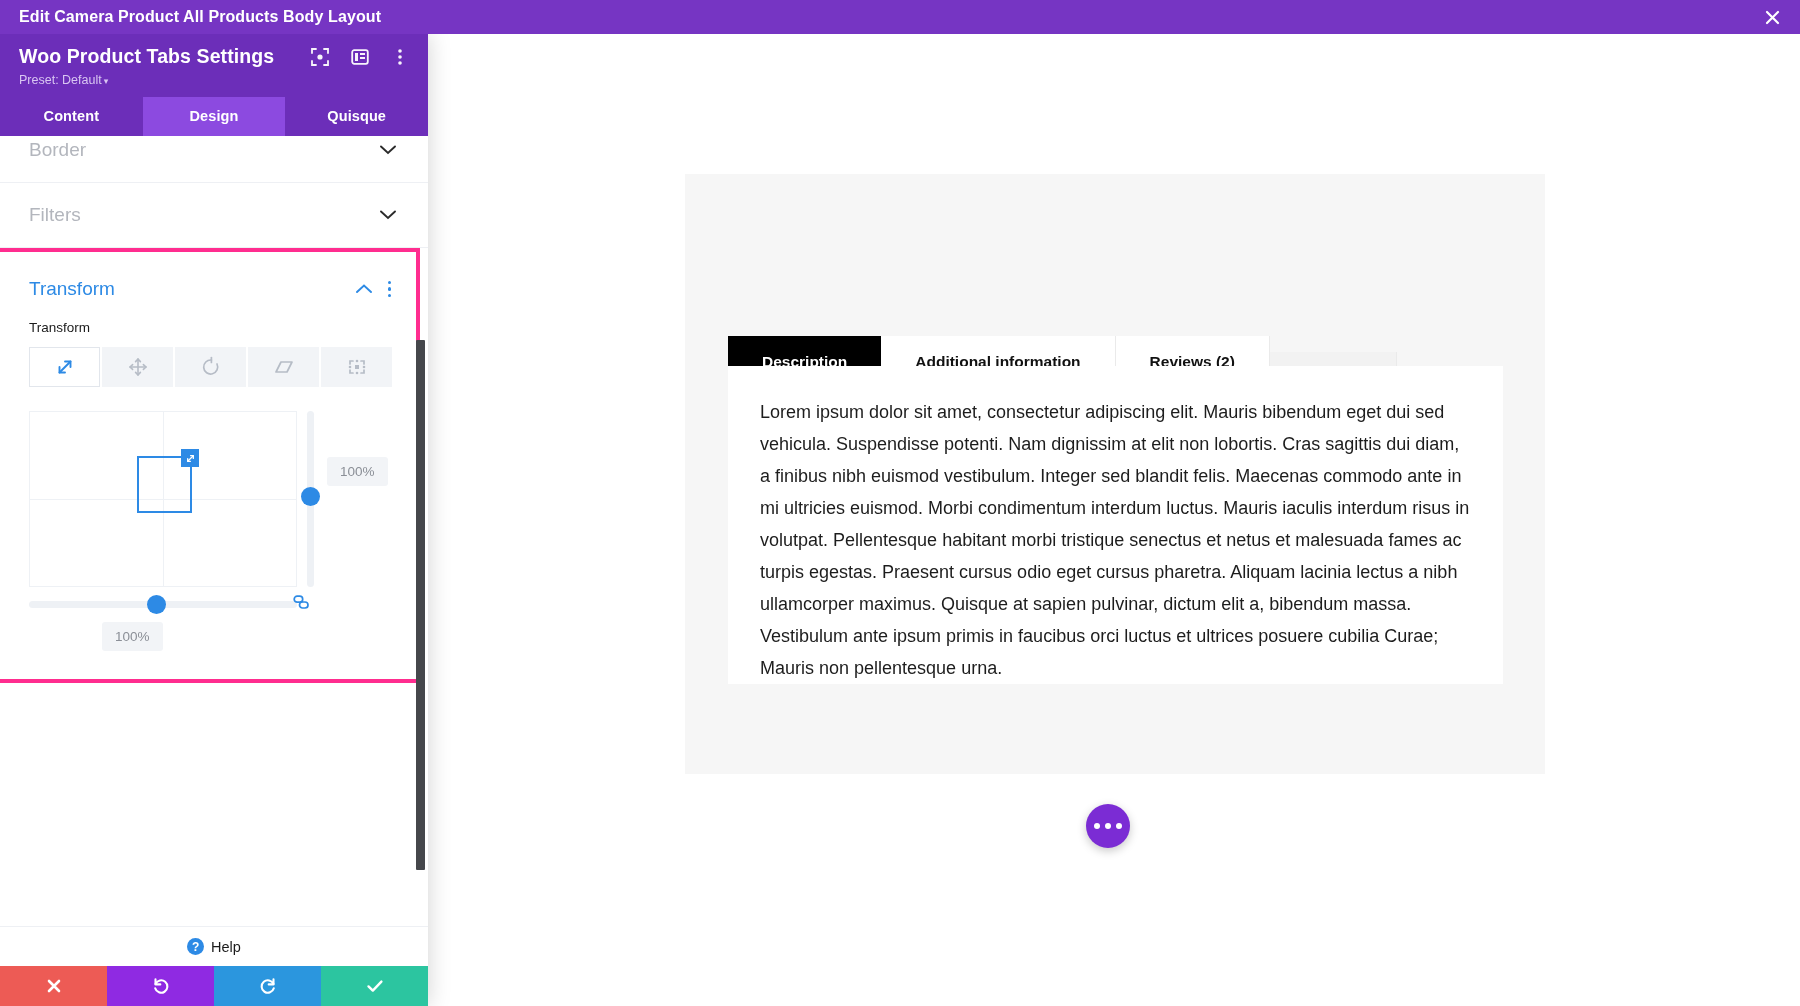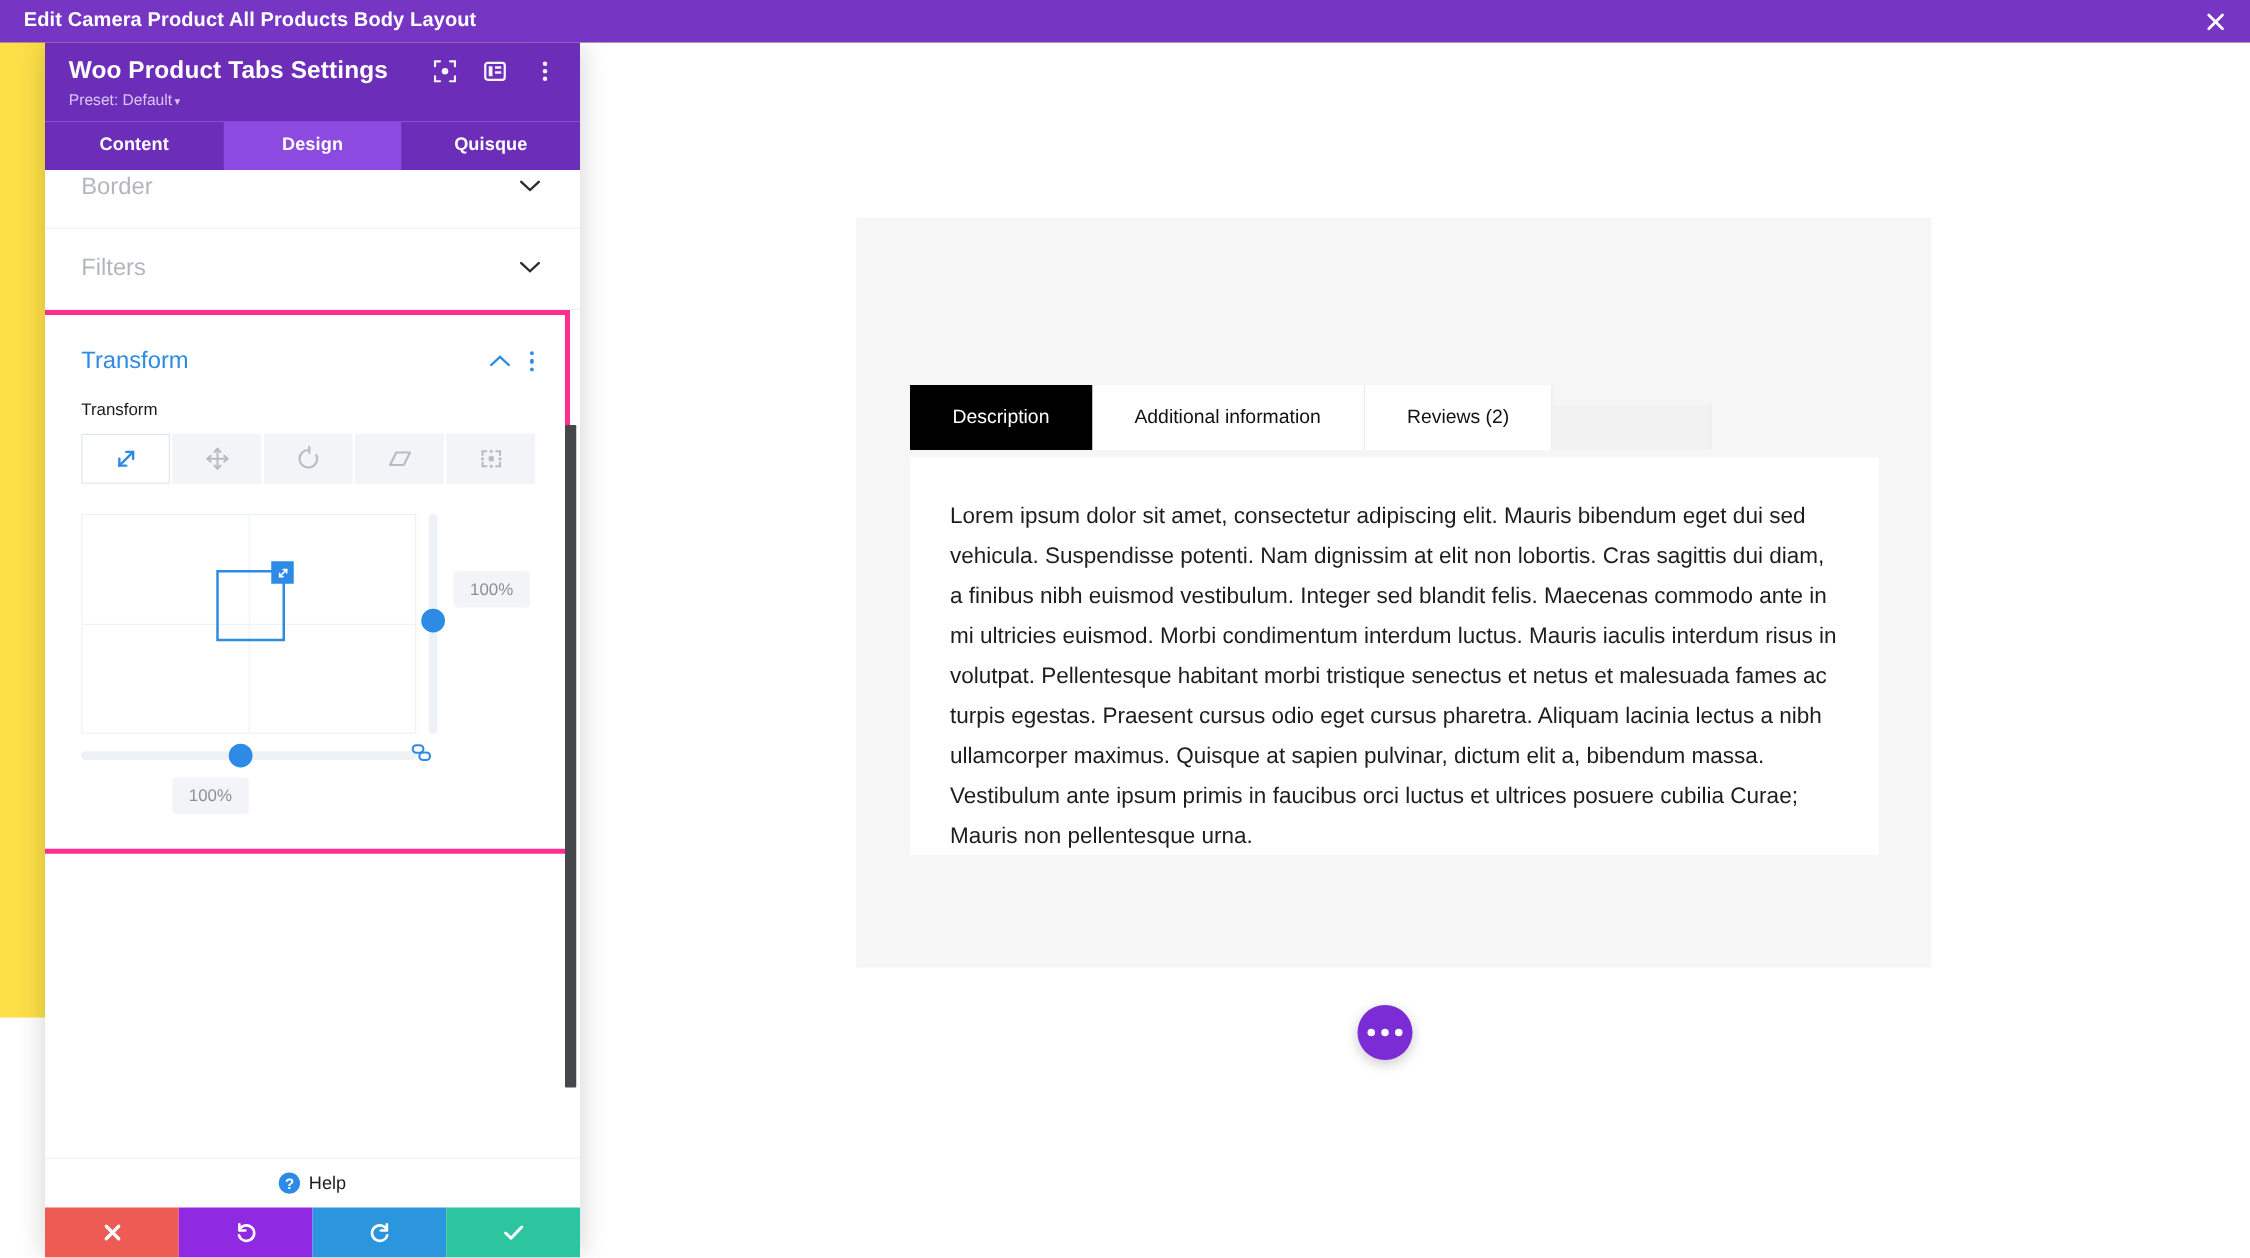--- a/index.html
+++ b/index.html
@@ -2,21 +2,21 @@
 <html><head>
 <meta charset="utf-8">
 <style>
   * { box-sizing: border-box; margin: 0; padding: 0; }
   html, body {
     width: 1800px; height: 1006px;
     font-family: "Liberation Sans", sans-serif;
     background: #ffffff;
     overflow: hidden;
   }
-  .screen { position: relative; width: 1800px; height: 814px; background: #fde047; }
+  .screen { position: relative; width: 1800px; height: 814px; background: #15803d; }
 
   
   .edit-bar {
     position: absolute; top: 0; left: 0; width: 1800px; height: 34px;
     background: #7635c3; display: flex; align-items: center;
     justify-content: space-between; z-index: 40;
   }
   .edit-bar-title {
     color: #ffffff; font-size: 16px; font-weight: bold;
     padding-left: 19px; letter-spacing: .1px; white-space: nowrap;
@@ -24,21 +24,21 @@
   .edit-bar-close {
     width: 56px; height: 34px; display: flex; align-items: center; justify-content: center;
     color: #ffffff; font-size: 19px; cursor: pointer;
   }
 
   
   .panel {
     position: absolute; top: 34px; left: 0; width: 428px; height: 972px;
     background: #ffffff; z-index: 30;
     box-shadow: 0 0 22px rgba(0,0,0,0.18);
-    display: flex; flex-direction: column; margin-left: 36px;
+    display: flex; flex-direction: column;
   }
   .panel-header {
     background: #6c2eb9; padding: 11px 18px 10px 19px; position: relative;
   }
   .panel-header-row { display: flex; align-items: center; }
   .panel-title {
     color: #ffffff; font-size: 19.5px; font-weight: bold; letter-spacing: .1px;
     white-space: nowrap;
   }
   .panel-header-icons { display: flex; align-items: center; margin-left: auto; gap: 20px; }
@@ -168,23 +168,23 @@
   .preview {
     position: absolute; top: 34px; left: 428px; width: 1372px; height: 972px;
     background: #ffffff; overflow: hidden;
   }
   .preview-inner {
     position: absolute; left: 257px; top: 140px; width: 860px; height: 600px;
     background: #f6f6f6;
   }
   .tabs-row { position: absolute; left: 43px; top: 134px; display: flex; align-items: flex-end; }
   .ptab {
-    background: #ffffff; color: #111111; font-size: 15.5px; font-weight: normal;
+    background: #ffffff; color: #111111; font-size: 15.5px; font-weight: bold;
     padding: 18px 34px; cursor: pointer; border-right: 1px solid #eaeaea;
-    white-space: nowrap; line-height: 1;
+    white-space: nowrap; line-height: 1; margin-top: 28px;
   }
   .ptab.active { background: #000000; color: #ffffff; border-right: none; }
   .ptab.blank { background: #f2f2f2; width: 127px; padding: 18px 0; }
   .tabs-body {
     position: absolute; left: 43px; top: 192px; width: 775px; height: 318px;
     background: #ffffff; padding: 30px 30px 0 32px;
   }
   .tabs-body p {
     color: #1d1d1d; font-size: 18px; line-height: 1.78; text-align: left;
   }

